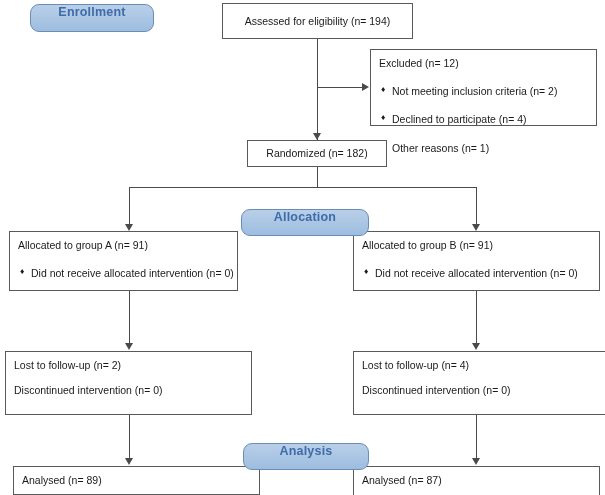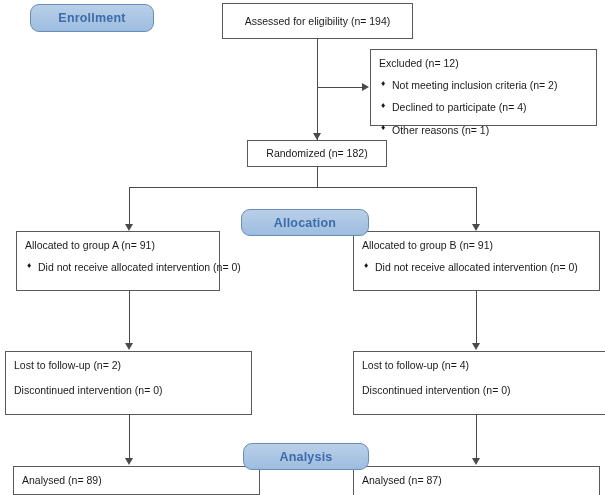--- a/index.html
+++ b/index.html
@@ -37,21 +37,21 @@
     white-space: nowrap;
   }
   .box ul {
     list-style: none;
     margin: 2px 0 0 0;
     padding: 0;
   }
   .box ul li {
     position: relative;
     padding-left: 13px;
-    margin: 8px 0;
+    margin: 14px 0;
     white-space: nowrap;
   }
   .box ul li::before {
     content: "\2666";
     position: absolute;
     left: 2px;
     top: -0.5px;
     font-size: 8.5px;
     color: #1a1a1a;
   }
@@ -63,21 +63,21 @@
   .pill {
     position: absolute;
     box-sizing: border-box;
     background: linear-gradient(180deg, #b9cfe8 0%, #9dbde0 100%);
     border: 1.2px solid #6a8db5;
     border-radius: 9px;
     color: #3d6ca8;
     font-weight: bold;
     font-size: 12.5px;
     display: flex;
-    align-items: center;
+    align-items: flex-start;
     justify-content: center;
     z-index: 5;
     letter-spacing: 0.2px;
   }
 
   
   .vline {
     position: absolute;
     width: 1.4px;
     background: #4a4a4a;
@@ -146,21 +146,21 @@
       <li>Not meeting inclusion criteria (n= 2)</li>
       <li>Declined to participate (n= 4)</li>
       <li>Other reasons (n= 1)</li>
     </ul>
   </div>
 
   <div class="box center" style="left:247px; top:140px; width:140px; height:27px;">
     <span class="line">Randomized (n= 182)</span>
   </div>
 
-  <div class="box" style="left:16px; top:231px; width:204px; height:60px;">
+  <div class="box" style="left:9px; top:231px; width:229px; height:60px;">
     <div class="line">Allocated to group A (n= 91)</div>
     <ul>
       <li>Did not receive allocated intervention (n= 0)</li>
     </ul>
   </div>
 
   <div class="box" style="left:353px; top:231px; width:247px; height:60px;">
     <div class="line">Allocated to group B (n= 91)</div>
     <ul>
       <li>Did not receive allocated intervention (n= 0)</li>

